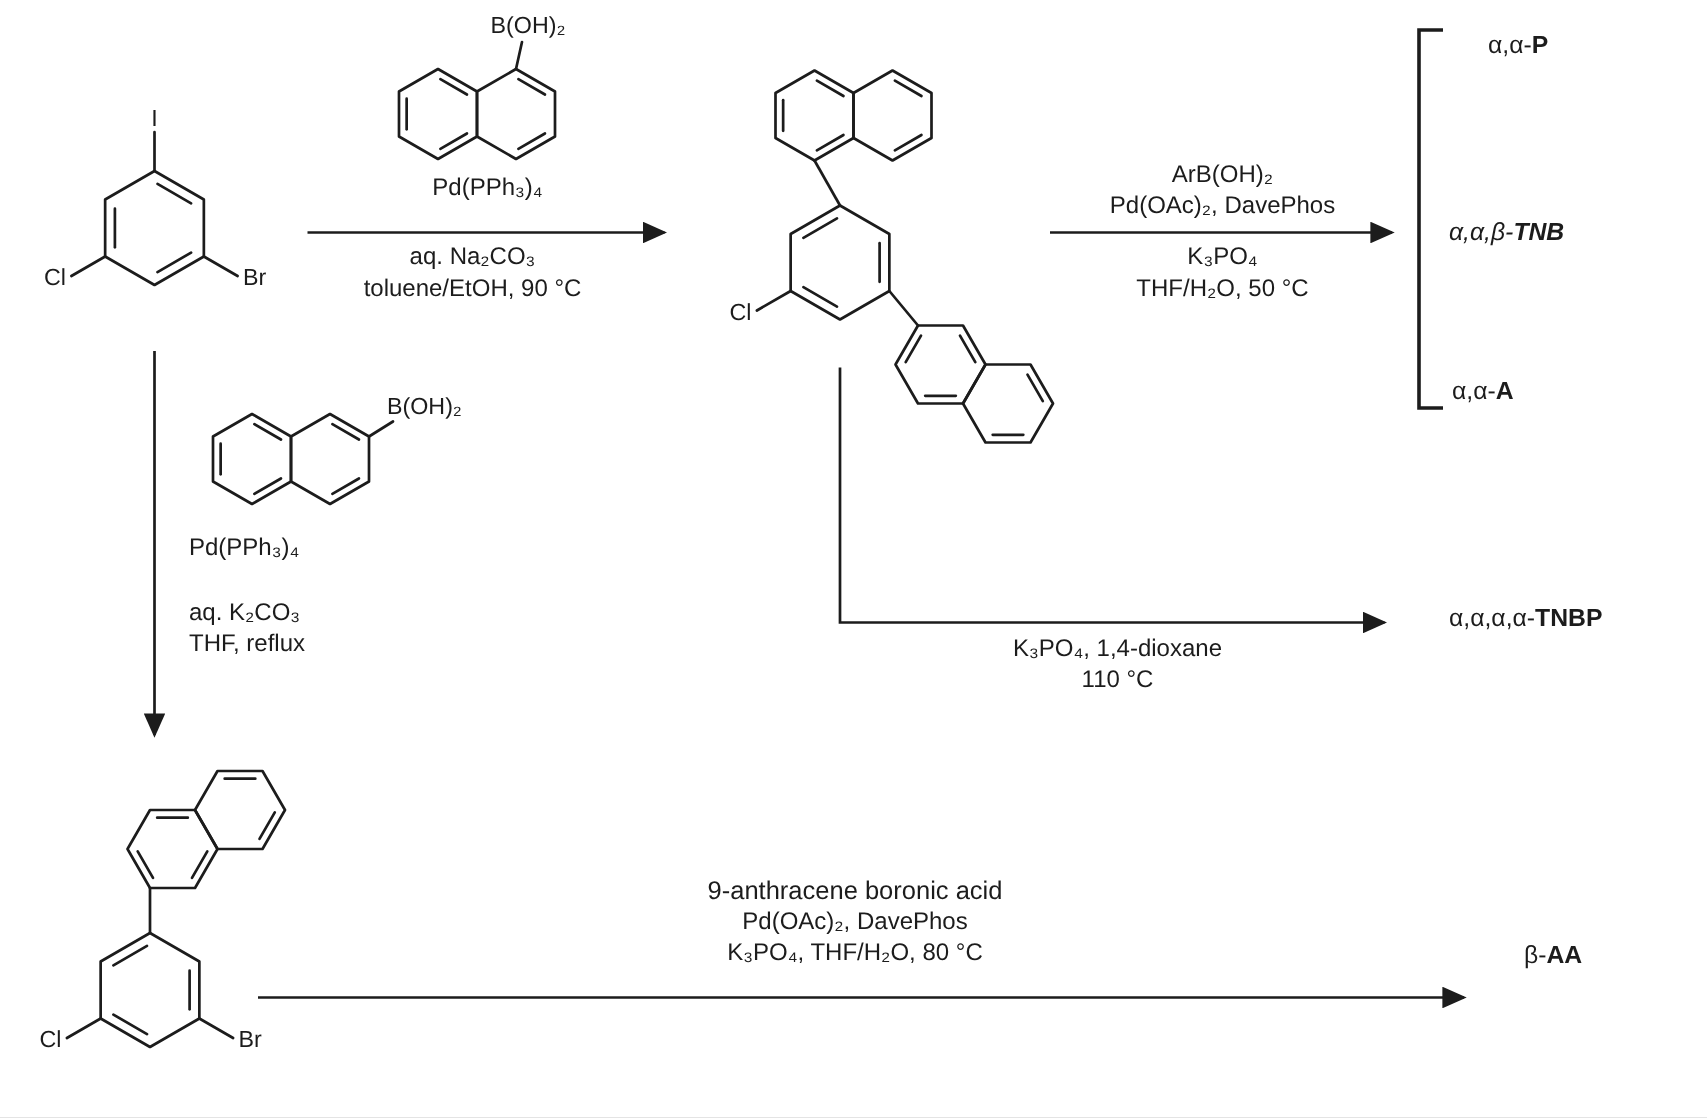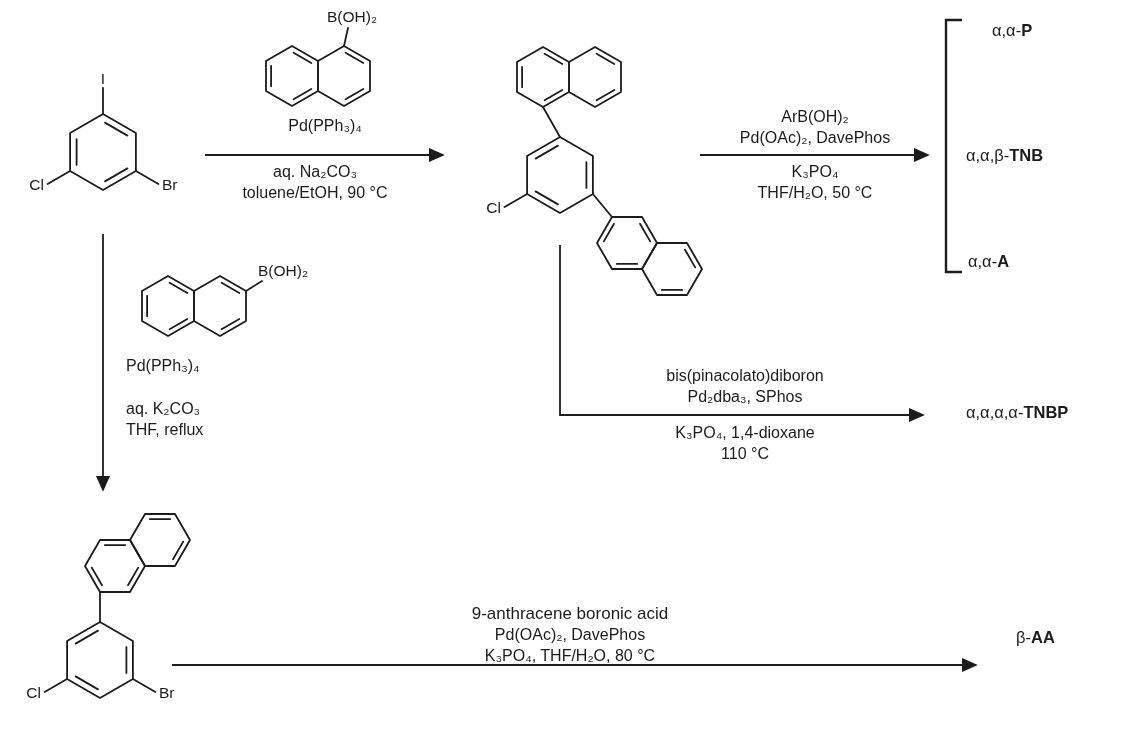--- a/index.html
+++ b/index.html
@@ -11,21 +11,21 @@
     border-bottom:2px solid #c9c9c9;
   }
   svg.scheme{ position:absolute; left:0; top:0; }
   svg.scheme text{ font-family:"Liberation Sans","DejaVu Sans",sans-serif; font-size:15.5px; fill:var(--ink); }
   .arrow{ stroke:var(--ink); stroke-width:1.8; fill:none; marker-end:url(#ah); }
   .bracket{ stroke:var(--ink); stroke-width:2.4; fill:none; }
   #structures polygon{ fill:none; stroke:var(--ink); stroke-width:1.8; stroke-linejoin:round; }
   #structures line{ stroke:var(--ink); stroke-width:1.8; stroke-linecap:round; }
   .txt{ position:absolute; font-size:16px; line-height:1.3; color:var(--ink); white-space:nowrap; }
   .center{ text-align:center; }
-  .big{ font-size:17px;margin-top:20px; }
+  .big{ font-size:17px; }
   .product{ position:absolute; font-size:16.5px; white-space:nowrap; }
   .product .pname{ font-weight:bold; }
 </style>
 </head>
 <body>
 
 <div class="canvas">
 
   <svg class="scheme" width="1138" height="745" viewBox="0 0 1138 745">
     <defs>
@@ -135,24 +135,20 @@
 
   <div class="txt center" style="left:695px; top:107px; width:240px;">
     <div>ArB(OH)₂</div>
     <div>Pd(OAc)₂, DavePhos</div>
   </div>
   <div class="txt center" style="left:695px; top:162px; width:240px;">
     <div>K₃PO₄</div>
     <div>THF/H₂O, 50 °C</div>
   </div>
 
-  <div class="txt center" style="left:593px; top:366px; width:304px;">
-    <div>bis(pinacolato)diboron</div>
-    <div>Pd₂dba₃, SPhos</div>
-  </div>
   <div class="txt center" style="left:593px; top:423px; width:304px;">
     <div>K₃PO₄, 1,4-dioxane</div>
     <div>110 °C</div>
   </div>
 
   <div class="txt" style="left:126px; top:356px;">
     <div>Pd(PPh₃)₄</div>
   </div>
   <div class="txt" style="left:126px; top:399px;">
     <div>aq. K₂CO₃</div>
@@ -161,21 +157,21 @@
 
   <div class="txt center" style="left:330px; top:583px; width:480px;">
     <div class="big">9-anthracene boronic acid</div>
     <div>Pd(OAc)₂, DavePhos</div>
     <div>K₃PO₄, THF/H₂O, 80 °C</div>
   </div>
 
   <div class="product" style="left:968px; top:21px;margin-left:24px;">
     <span>α,α-</span><span class="pname">P</span>
   </div>
-  <div class="product" style="left:966px; top:146px;">
+  <div class="product" style="left:966px; top:146px;font-style:italic;">
     <span>α,α,β-</span><span class="pname">TNB</span>
   </div>
   <div class="product" style="left:968px; top:252px;">
     <span>α,α-</span><span class="pname">A</span>
   </div>
   <div class="product" style="left:966px; top:403px;">
     <span>α,α,α,α-</span><span class="pname">TNBP</span>
   </div>
   <div class="product" style="left:1016px; top:628px;">
     <span>β-</span><span class="pname">AA</span>

